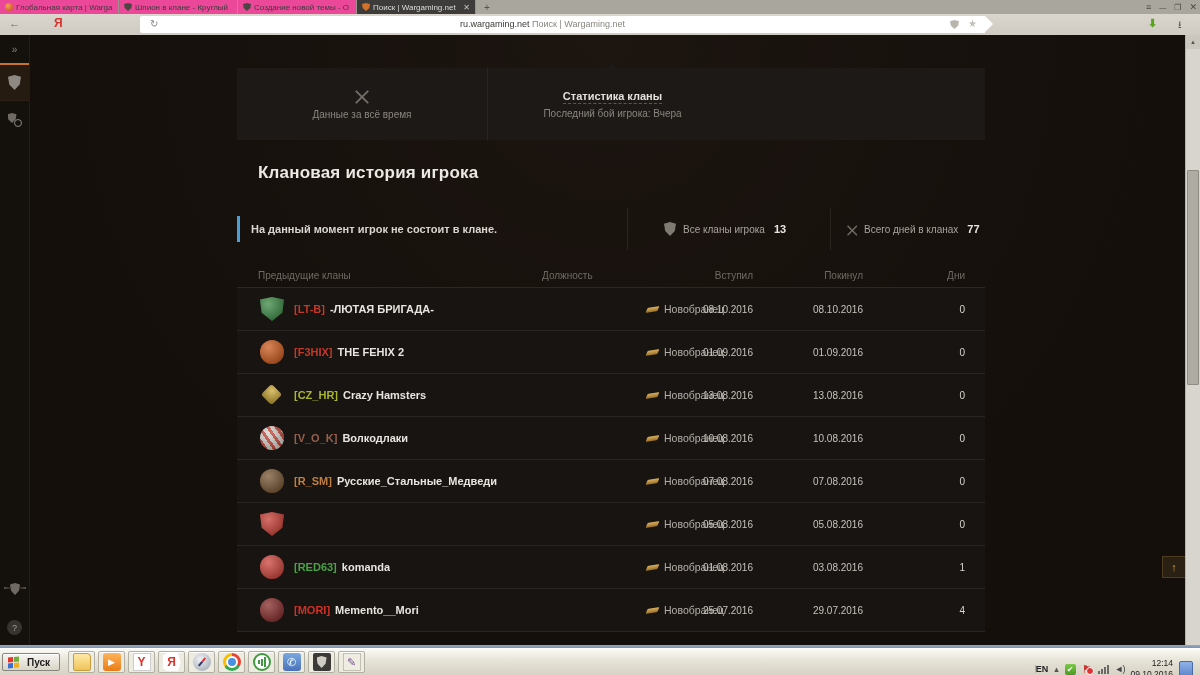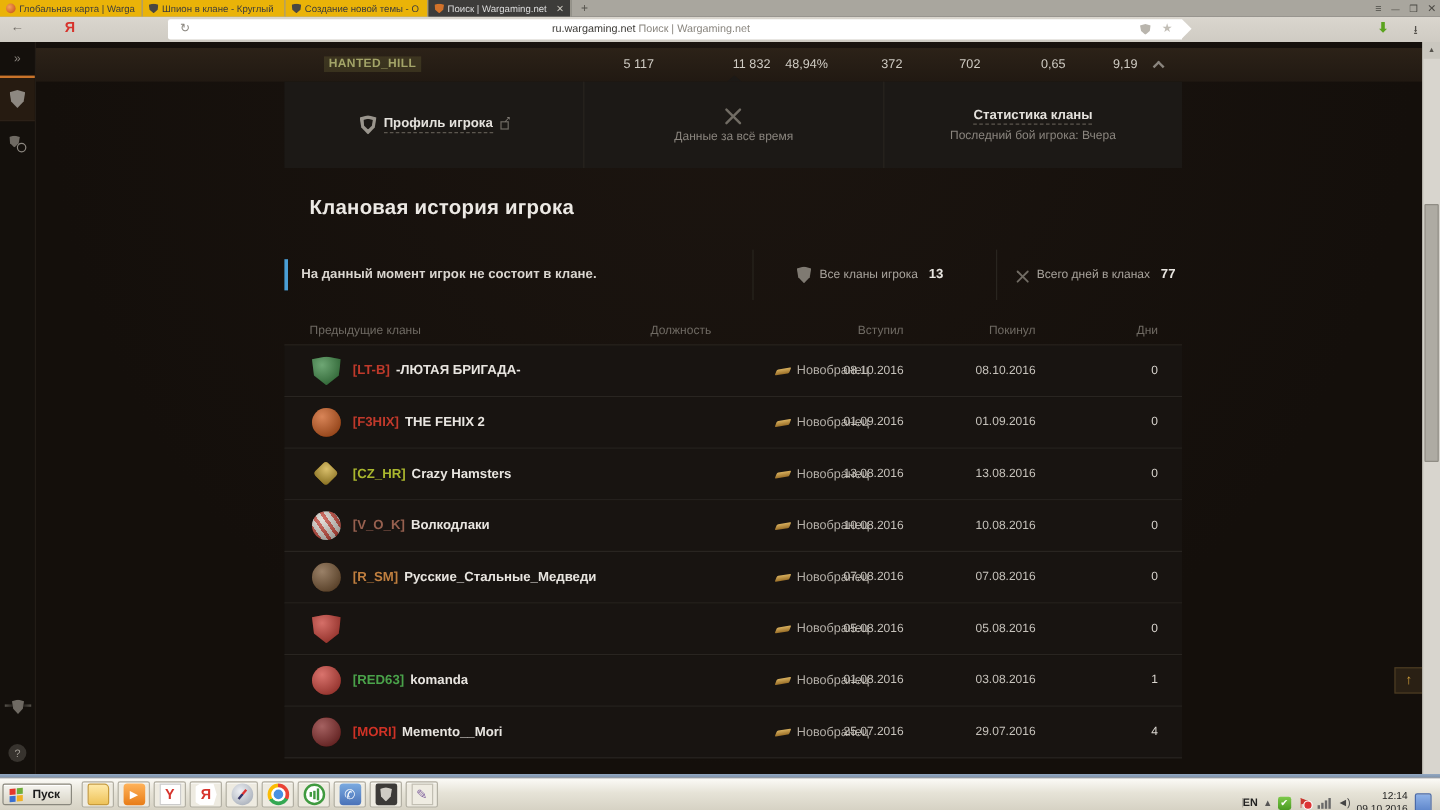--- a/index.html
+++ b/index.html
@@ -2,21 +2,21 @@
 <html><head>
 <meta charset="utf-8">
 <style>
   *{box-sizing:border-box;margin:0;padding:0}
   body{width:1200px;height:675px;overflow:hidden;background:#000;font-family:"Liberation Sans",sans-serif}
   .screen{position:relative;width:1200px;height:675px}
 
   
   .tabbar{height:14px;background:#a9a69e;display:flex;position:relative}
   .tab{width:119px;display:flex;align-items:center;gap:3px;padding:0 5px;font-size:8px;color:#3c3c3c;
-       background:#eab308;border-right:1px solid #98958c;white-space:nowrap;overflow:hidden}
+       background:#ec4899;border-right:1px solid #98958c;white-space:nowrap;overflow:hidden}
   .tab .ttl{overflow:hidden;text-overflow:ellipsis;flex:1}
   .tab.active{background:#3d3c3a;color:#ddd}
   .fav{width:8px;height:8px;flex:none}
   .fav.globe{border-radius:50%;background:radial-gradient(circle at 35% 35%,#f5a25a,#c24a12)}
   .fav.shield-dark{background:#4a4742;clip-path:polygon(50% 0,100% 12%,92% 64%,50% 100%,8% 64%,0 12%)}
   .fav.shield-orange{background:#d2722a;clip-path:polygon(50% 0,100% 12%,92% 64%,50% 100%,8% 64%,0 12%)}
   .tabclose{color:#c9c6be;font-size:8px;padding-left:2px}
   .newtab{width:22px;display:flex;align-items:center;justify-content:center;color:#55524c;font-size:10px}
   .newtab::before{content:"+"}
   .winctl{position:absolute;right:3px;top:0;height:14px;display:flex;align-items:center;gap:8px;color:#4c4a45;font-size:9px}
@@ -230,42 +230,24 @@
       </div>
       <div class="sb-item">
         <span class="sb-mag"></span>
       </div>
       <div class="sb-wings"></div>
       <div class="sb-help"></div>
     </div>
 
     <div class="main">
 
-      <div class="statsbar">
-        <span class="pname">HANTED_HILL</span>
-        <span class="sv sv0">5 117</span>
-        <span class="sv sv1">11 832</span>
-        <span class="sv sv2">48,94%</span>
-        <span class="sv sv3">372</span>
-        <span class="sv sv4">702</span>
-        <span class="sv sv5">0,65</span>
-        <span class="sv sv6">9,19</span>
-        <span class="i-chevup"></span>
-      </div>
 
       <div class="content-col">
 
         <div class="strip">
-          <div class="ssec">
-            <div class="linkrow">
-              <span class="bigshield"></span>
-              <span class="plink">Профиль игрока</span>
-              <span class="extlink"></span>
-            </div>
-          </div>
           <div class="ssec">
             <span class="swords"></span>
             <span class="graycap">Данные за всё время</span>
           </div>
           <div class="ssec">
             <span class="statlink">Статистика кланы</span>
             <span class="graycap">Последний бой игрока: Вчера</span>
           </div>
         </div>
 

